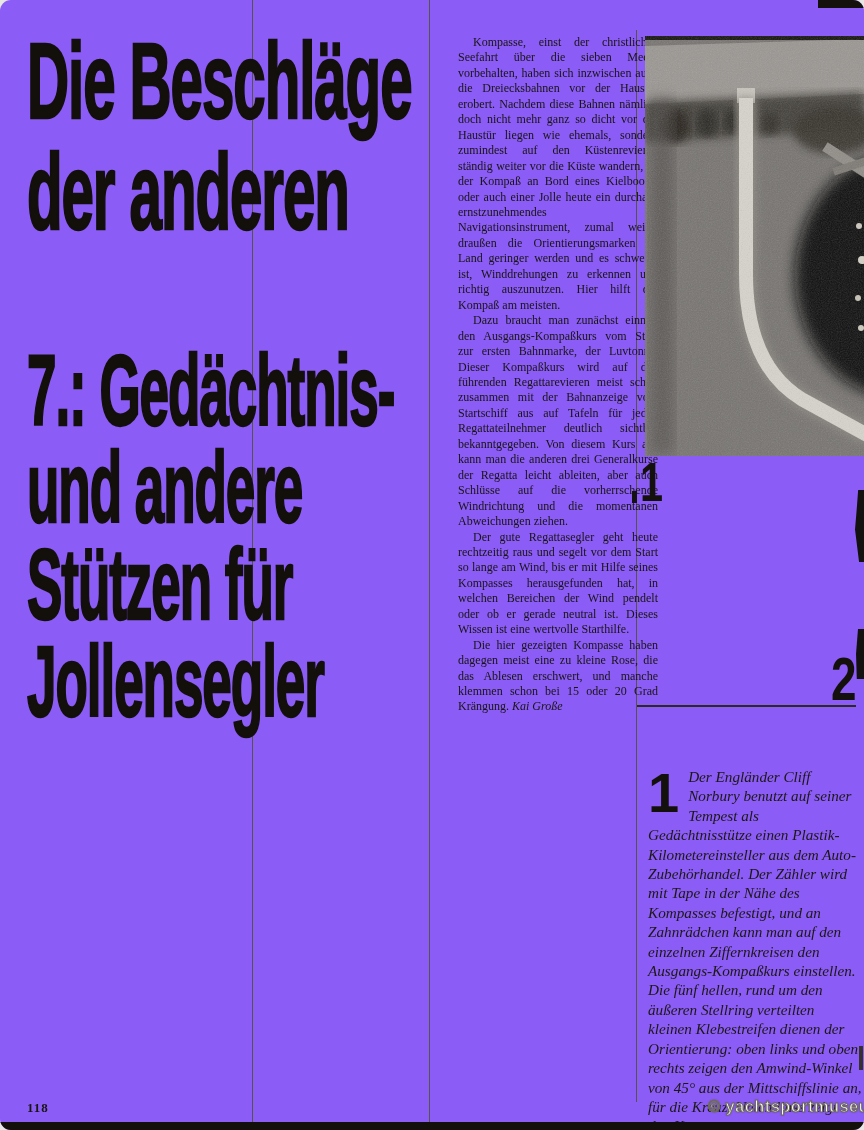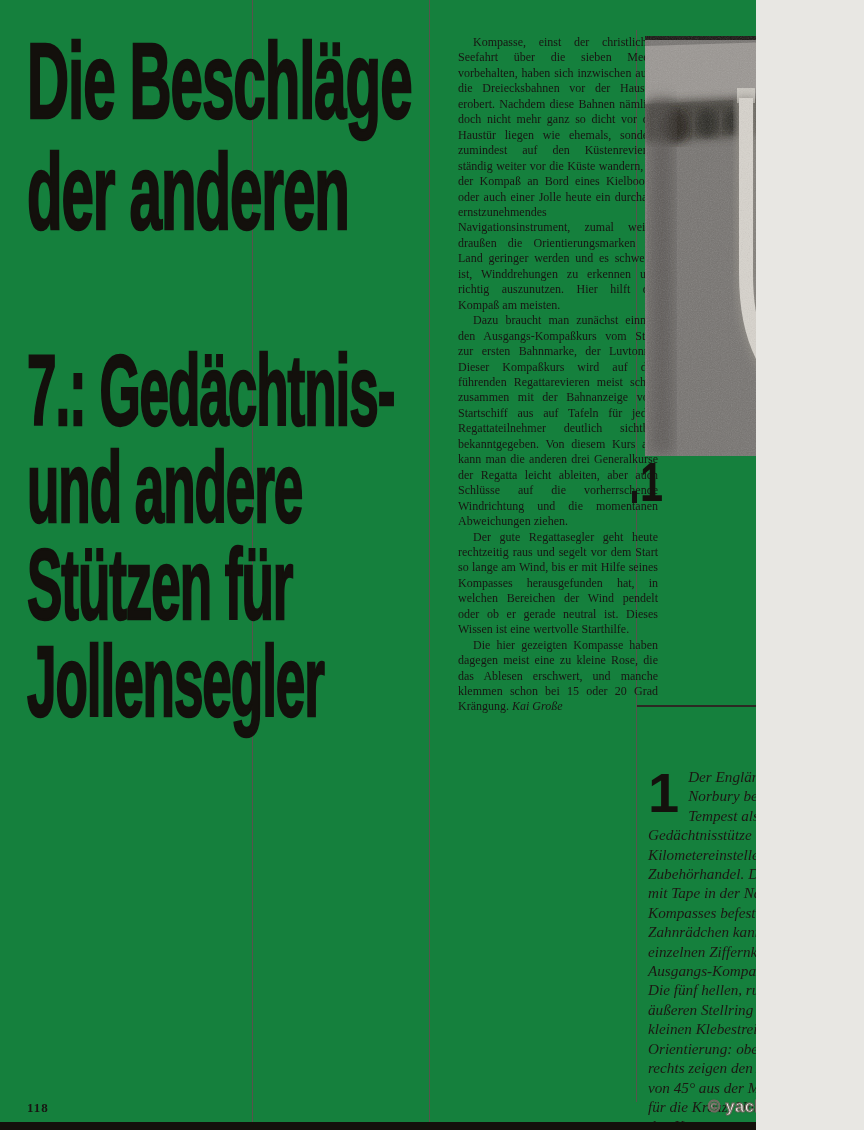--- a/index.html
+++ b/index.html
@@ -1,19 +1,20 @@
 <!DOCTYPE html>
 <html><head>
 <meta charset="utf-8">
 <style>
   html,body { margin:0; padding:0; background:#e8e7e3; }
   .page {
-    position:relative; width:756px; height:1130px; overflow:hidden;
-    background:#15803d; color:#181512;
+    position:relative; width:864px; height:1130px; overflow:hidden;
+    background:#8b5cf6; color:#181512;
     font-family:"Liberation Serif", serif;
+    border-radius:11px;
   }
   .vrule { position:absolute; width:1px; background:#57534c; }
   .rule-a { left:252px; top:0; height:1122px; }
   .rule-b { left:429px; top:0; height:1122px; }
   .rule-c { left:636px; top:30px; height:1072px; }
 
   .headline {
     position:absolute; margin:0; white-space:nowrap;
     font-family:"Liberation Sans", sans-serif; font-weight:bold;
     color:#13100c; -webkit-text-stroke:2.5px #13100c;

